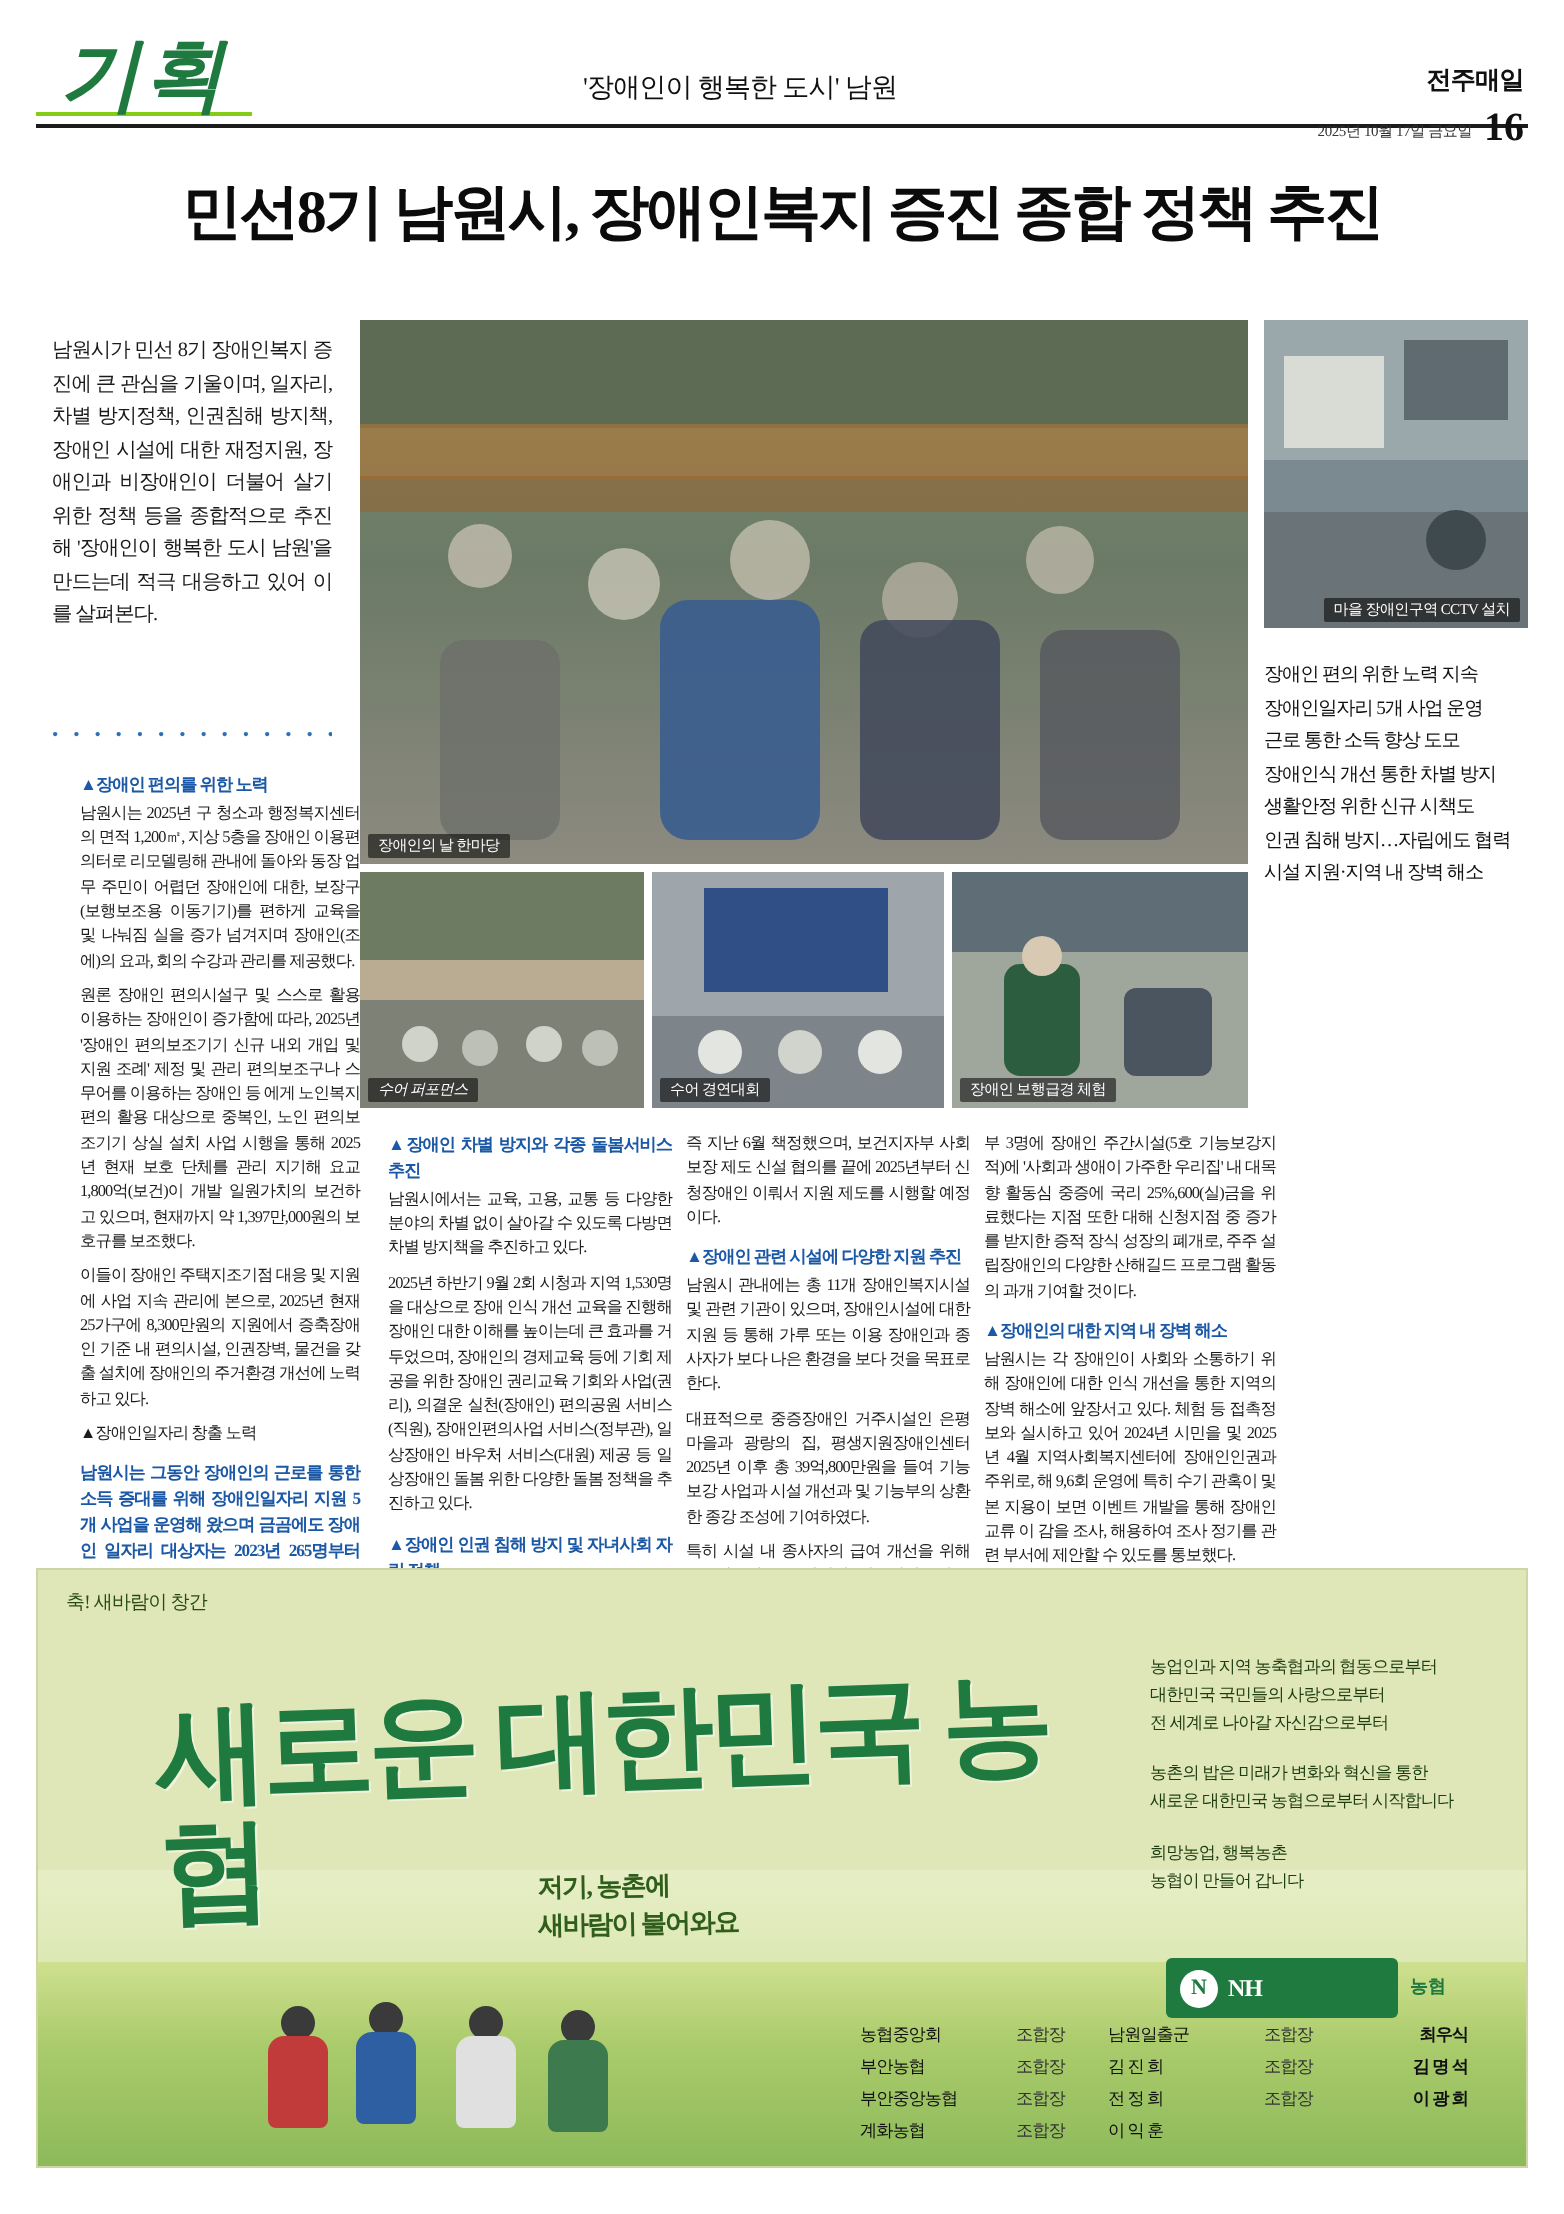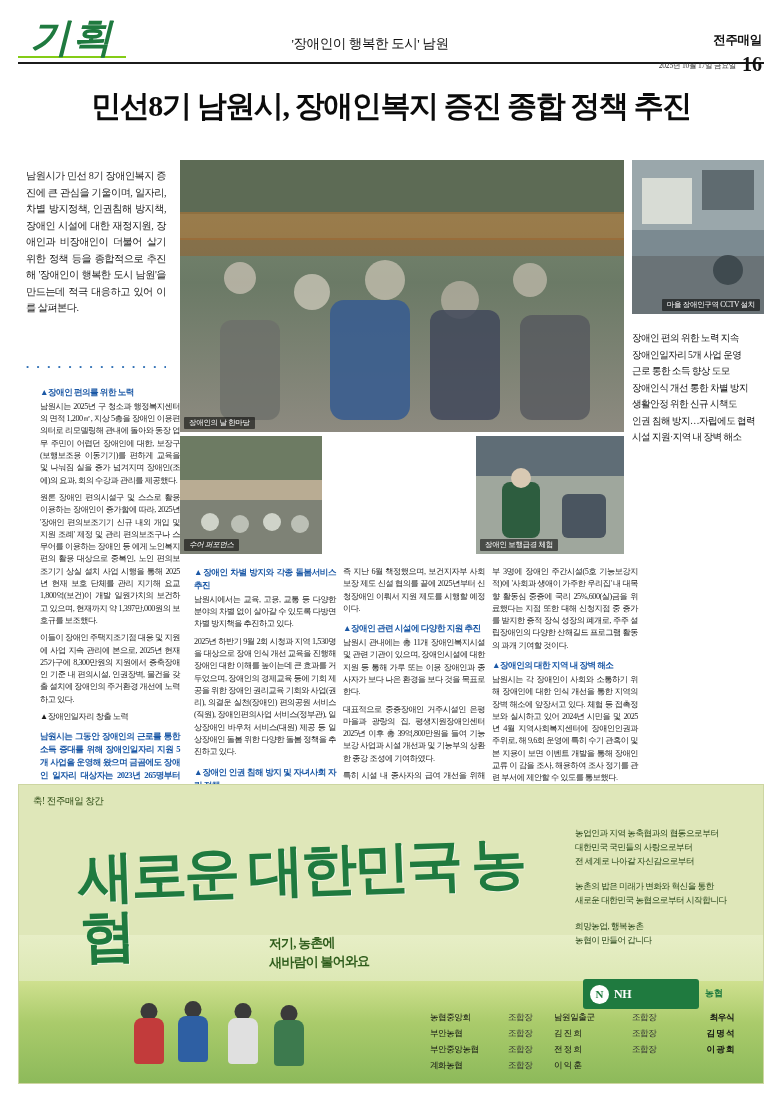--- a/index.html
+++ b/index.html
@@ -243,20 +243,31 @@
       <rect y="44" width="142" height="20" fill="#b9ac93"></rect>
       <rect y="64" width="142" height="54" fill="#7e8276"></rect>
       <circle cx="30" cy="86" r="9" fill="#cfd3c9"></circle>
         <circle cx="60" cy="88" r="9" fill="#bcc0b6"></circle>
       <circle cx="92" cy="86" r="9" fill="#cfd3c9"></circle>
         <circle cx="120" cy="88" r="9" fill="#bcc0b6"></circle>
     </svg>
     <div class="cap">수어 퍼포먼스</div>
   </div>
 
+  <div class="photo" id="photo-r2">
+    <svg class="photo-ph" viewBox="0 0 146 118" preserveAspectRatio="none">
+      <rect width="146" height="118" fill="#9fa6ab"></rect>
+      <rect x="26" y="8" width="92" height="52" fill="#2f4f86"></rect>
+      <rect x="0" y="72" width="146" height="46" fill="#7d858a"></rect>
+      <circle cx="34" cy="90" r="11" fill="#e3e6e0"></circle>
+      <circle cx="74" cy="90" r="11" fill="#d0d4cd"></circle>
+      <circle cx="114" cy="90" r="11" fill="#e3e6e0"></circle>
+    </svg>
+    <div class="cap">수어 경연대회</div>
+  </div>
 
   <div class="photo" id="photo-r3">
     <svg class="photo-ph" viewBox="0 0 148 118" preserveAspectRatio="none">
       <rect width="148" height="118" fill="#8a9299"></rect>
       <rect y="0" width="148" height="40" fill="#5f6d76"></rect>
       <rect y="40" width="148" height="78" fill="#9fa79d"></rect>
       <rect x="26" y="46" width="38" height="56" rx="8" fill="#2d5d3f"></rect>
       <circle cx="45" cy="42" r="10" fill="#d8c9b3"></circle>
       <rect x="86" y="58" width="44" height="44" rx="6" fill="#4a5560"></rect>
     </svg>
@@ -307,21 +318,21 @@
     <p>남원시는 각 장애인이 사회와 소통하기 위해 장애인에 대한 인식 개선을 통한 지역의 장벽 해소에 앞장서고 있다. 체험 등 접촉정보와 실시하고 있어 2024년 시민을 및 2025년 4월 지역사회복지센터에 장애인인권과 주위로, 해 9,6회 운영에 특히 수기 관혹이 및 본 지용이 보면 이벤트 개발을 통해 장애인 교류 이 감을 조사, 해용하여 조사 정기를 관련 부서에 제안할 수 있도를 통보했다.</p>
     <p>2025년 6월 관에 현복소 장애인 이용 가능 유경실 관소조사 및 장애(나)조사구 급속충정기 현관 조사 검토 후 그 결과를 시 누리집에 게시해 시민의 불편함을 해소했다.</p>
     <p>또한 관광안전지설관련 및 장애인 이동시설 편의에 제안 23개, 작은보수 8제를 실행하여서 교통지역이 이용을 침교 있으며, 주류 정보와 소 5대 추가 도입로 통해 관심시편 장난감에 기여할 예정이다.</p>
     <div class="byline">/남원=김기주 기자</div>
   </div>
 
   <div class="ad">
     <div class="ad-sky"></div>
     <div class="ad-hill"></div>
 
-    <div class="ad-congrats">축! 전주매일 창간</div>
+    <div class="ad-congrats">축! 새바람이 창간</div>
     <div class="ad-title">새로운 대한민국 농협</div>
     <div class="ad-sub">
       <div>저기, 농촌에</div>
       <div>새바람이 불어와요</div>
     </div>
 
     <div class="ad-right">
       <div class="blk" style="white-space:pre-line">농업인과 지역 농축협과의 협동으로부터
 대한민국 국민들의 사랑으로부터
 전 세계로 나아갈 자신감으로부터</div>

